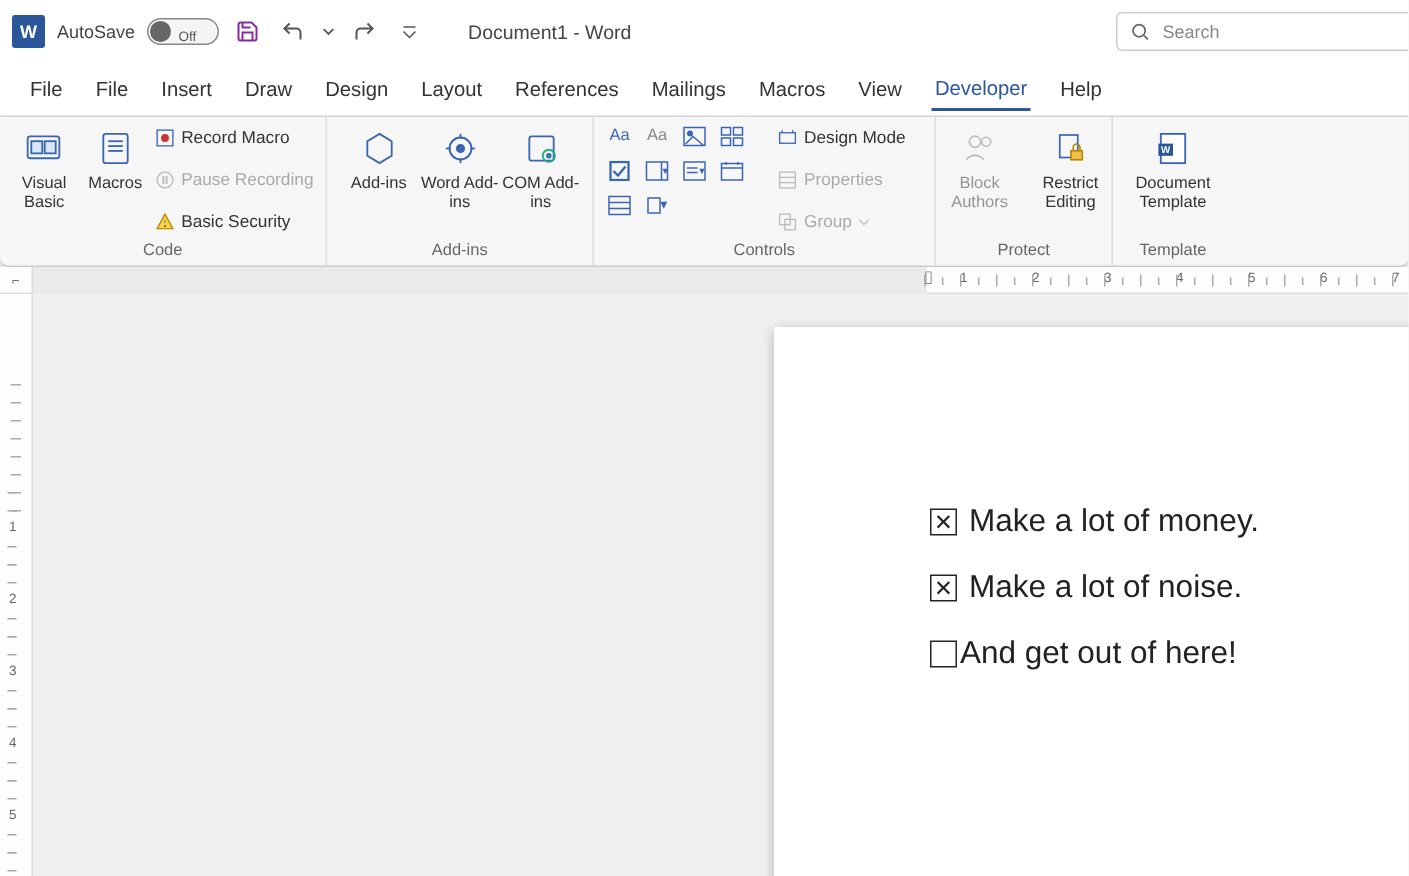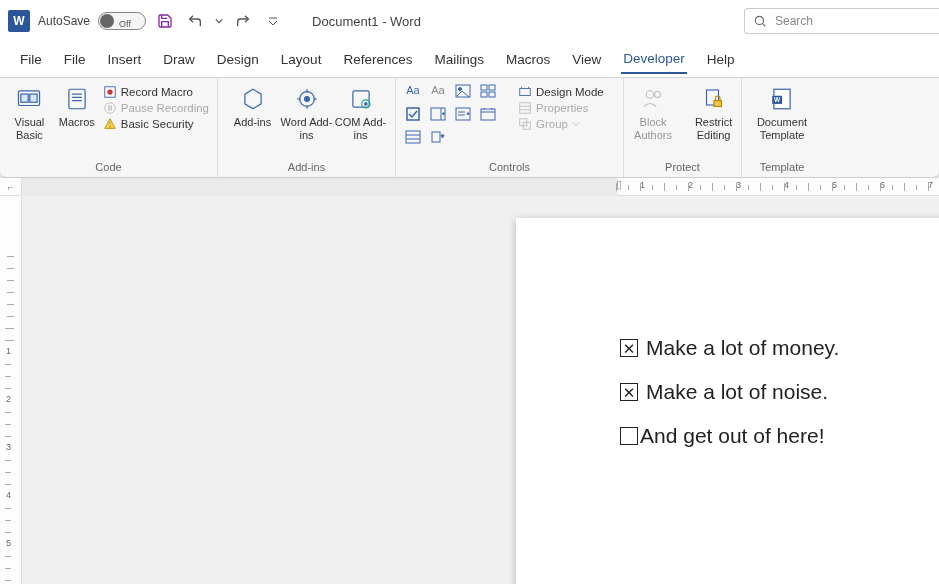--- a/index.html
+++ b/index.html
@@ -24,21 +24,21 @@
   .tab.active { color:#2b579a; border-bottom:2px solid #2b579a; }
 
   
   .ribbon { height:100px; background:#f6f6f6; display:flex; border-bottom:1px solid #ccc; box-shadow:0 2px 4px rgba(0,0,0,0.12); position:relative; border-radius:0 0 6px 6px;}
   .group { border-right:1px solid #ddd; display:flex; flex-direction:column; justify-content:space-between; padding:4px 6px 2px 6px;}
   .group-label { font-size:11px; color:#666; text-align:center; padding:2px 0;}
   .group-body { flex:1; display:flex; align-items:flex-start; gap:4px;}
   .big-btn { display:flex; flex-direction:column; align-items:center; justify-content:flex-start; width:54px; padding-top:2px; gap:2px;}
   .big-btn .ic { height:30px; display:flex; align-items:center; justify-content:center;}
   .big-btn .lbl { font-size:11px; color:#333; text-align:center; line-height:1.2;}
-  .small-list { display:flex; flex-direction:column; gap:0; padding-top:2px;}
+  .small-list { display:flex; flex-direction:column; gap:12px; padding-top:2px;}
   .small-item { display:flex; align-items:center; gap:4px; font-size:11.5px; color:#333; padding:1px 2px; white-space:nowrap;}
   .small-item.disabled { color:#aaa;}
   .icon-grid { display:grid; grid-template-columns:repeat(4,22px); grid-auto-rows:20px; gap:3px 3px; padding-top:2px;}
   .icon-cell { display:flex; align-items:flex-start; justify-content:center; }
   .icon-cell svg, .small-item svg, .big-btn svg { color:#3a66b1;}
 
   
   .work-area { position:absolute; top:178px; left:0; right:0; bottom:0; background:#f0f0f0; }
   .hruler { position:absolute; top:0; left:22px; right:0; height:18px; background:#fdfdfd; border-bottom:1px solid #ddd; font-size:8px; color:#777;}
   .vruler { position:absolute; top:18px; left:0; width:22px; bottom:0; background:#fdfdfd; border-right:1px solid #ddd;}

